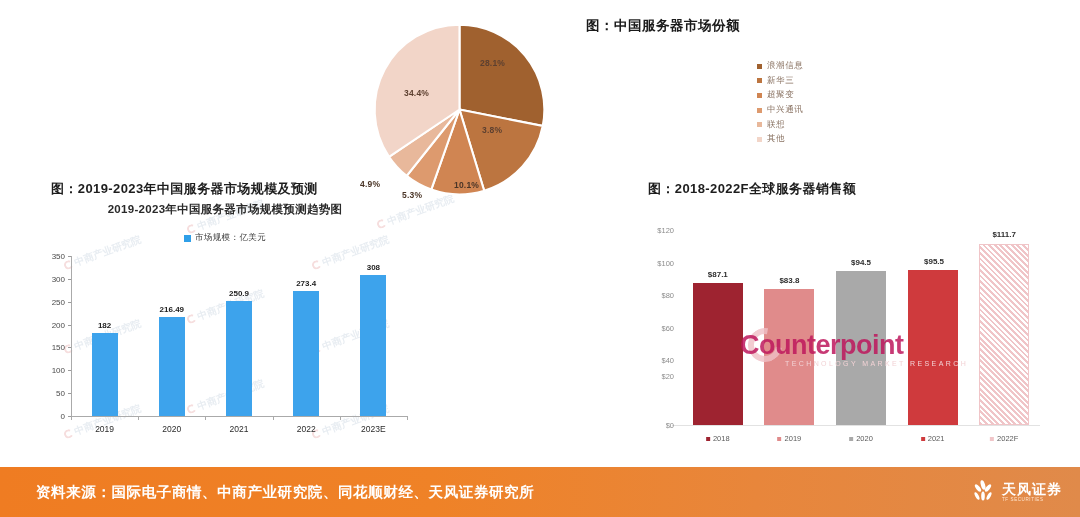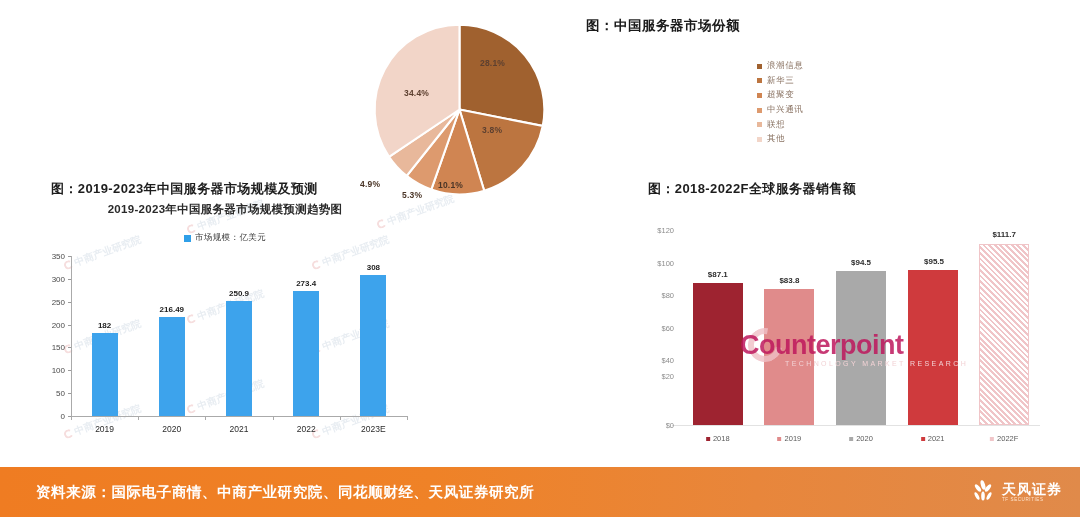--- a/index.html
+++ b/index.html
@@ -164,21 +164,21 @@
             <path d="M 100 100 L 195.1657801920034 118.77429840093346 A 97 97 0 0 1 128.23050818234236 192.80106900120654 Z" fill="#bc7540" stroke="#ffffff" stroke-width="2.4"></path>
             <path d="M 100 100 L 128.23050818234236 192.80106900120654 A 97 97 0 0 1 67.71650418127028 191.47008198160785 Z" fill="#d08552" stroke="#ffffff" stroke-width="2.4"></path>
             <path d="M 100 100 L 67.71650418127028 191.47008198160785 A 97 97 0 0 1 39.589585292653105 175.89190862592906 Z" fill="#dd9a6e" stroke="#ffffff" stroke-width="2.4"></path>
             <path d="M 100 100 L 39.589585292653105 175.89190862592906 A 97 97 0 0 1 19.432197778006156 154.0169347993542 Z" fill="#e8b89b" stroke="#ffffff" stroke-width="2.4"></path>
             <path d="M 100 100 L 19.432197778006156 154.0169347993542 A 97 97 0 0 1 99.99999999999999 3 Z" fill="#f2d5c8" stroke="#ffffff" stroke-width="2.4"></path>
           </g>
       </svg>
 
       <div class="pie-pct" style="left:108px; top:36px;">28.1%</div>
       <div class="pie-pct" style="left:110px; top:103px;">3.8%</div>
-      <div class="pie-pct out" style="left:66px;  top:158px;">10.1%</div>
+      <div class="pie-pct out" style="left:82px;  top:158px;">10.1%</div>
       <div class="pie-pct out" style="left:30px;  top:168px;">5.3%</div>
       <div class="pie-pct out" style="left:-12px; top:157px;">4.9%</div>
       <div class="pie-pct" style="left:32px;  top:66px;">34.4%</div>
     </div>
   </div>
 
   <div id="pie-title">图：中国服务器市场份额</div>
 
   <div id="pie-legend">
       <div class="leg-row">

